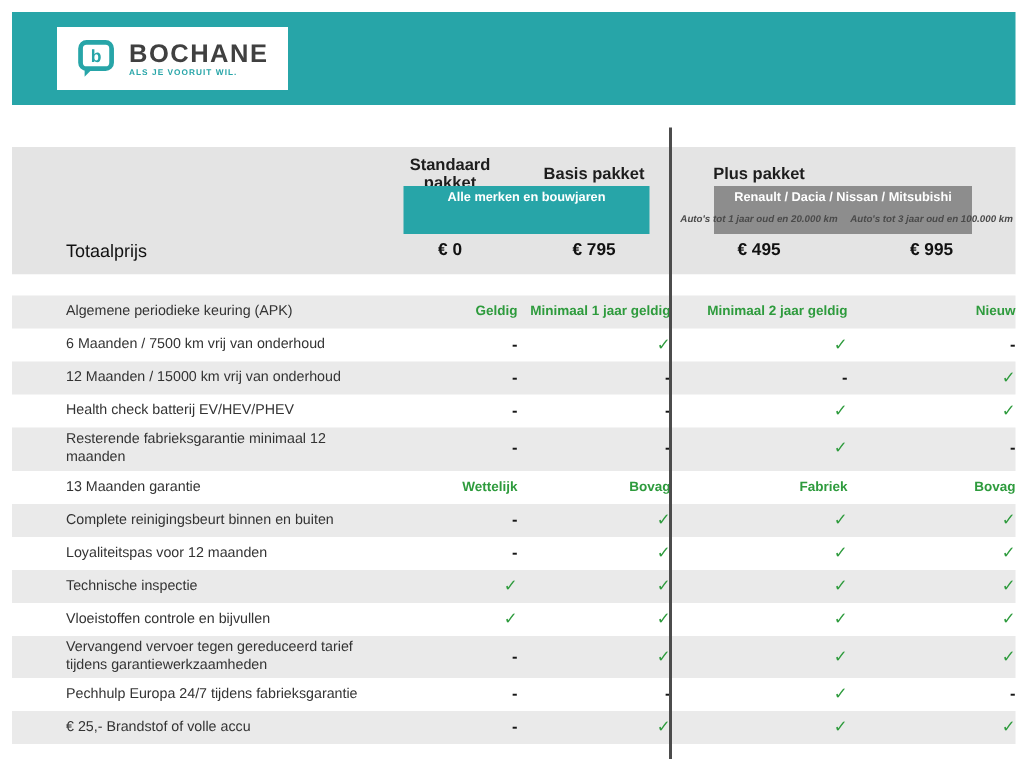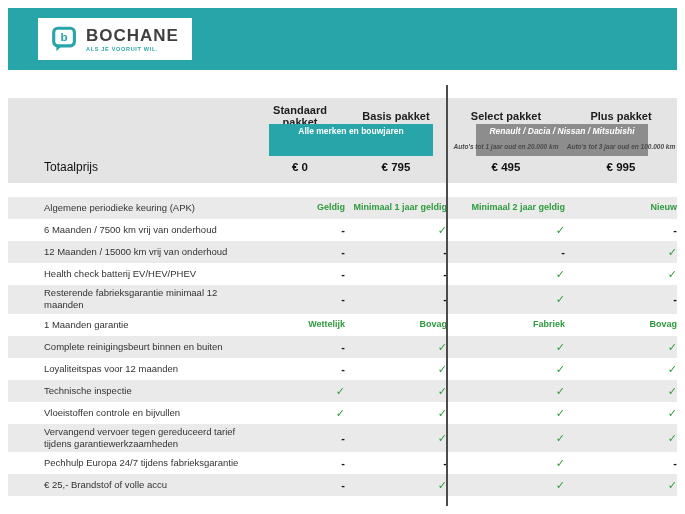--- a/index.html
+++ b/index.html
@@ -38,21 +38,21 @@
   
   .table{position:absolute;left:8px;top:98px;width:669px;}
   .grid{display:grid;grid-template-columns:247px 90px 102px 118px 112px;}
 
   .header-block{background:var(--header_gray);padding-top:6px;padding-bottom:3px;}
   .pkg-names{height:18px;align-items:center;}
   .pkg-name{text-align:center;font-weight:bold;font-size:11px;color:#1d1d1d;}
   .badge-row{margin-top:2px;height:16px;align-items:center;}
   .badge{color:#fff;font-weight:bold;font-size:8.5px;text-align:center;height:32px;line-height:15px;}
   .badge-left{grid-column:2/4;background:var(--teal);margin:0 14px;}
-  .badge-right{grid-column:4/6;background:var(--badge_gray);margin:0 29px;font-style:italic;}
+  .badge-right{grid-column:4/6;background:var(--badge_gray);margin:0 29px;}
   .subs{height:13px;align-items:center;}
   .sub{text-align:center;font-style:italic;font-weight:bold;font-size:6.5px;color:#4a4a4a;}
   .sub-select{grid-column:4;}
   .sub-plus{grid-column:5;}
   .totaal-row{height:27px;align-items:center;}
   .totaal-label{padding-left:36px;font-size:12px;font-weight:normal;color:#111;}
   .totaal-val{text-align:center;font-size:11.5px;font-weight:bold;color:#111;}
 
   .gap{height:14px;background:#fff;}
 
@@ -85,21 +85,20 @@
     </div>
   </div>
 
   <div class="table">
 
     <div class="header-block">
       <div class="grid pkg-names">
         <div></div>
         <div class="pkg-name">Standaard pakket</div>
         <div class="pkg-name">Basis pakket</div>
-        <div class="pkg-name">Select pakket</div>
         <div class="pkg-name">Plus pakket</div>
       </div>
       <div class="grid badge-row">
         <div></div>
         <div class="badge badge-left">Alle merken en bouwjaren</div>
         <div class="badge badge-right">Renault / Dacia / Nissan / Mitsubishi</div>
       </div>
       <div class="grid subs">
         <div></div>
         <div class="sub sub-select">Auto's tot 1 jaar oud en 20.000 km</div>
@@ -146,21 +145,21 @@
     <div class="cell-val check">✓</div>
   </div>
         <div class="grid feature-row">
     <div class="row-label">Resterende fabrieksgarantie minimaal 12 maanden</div>
     <div class="cell-val dash">-</div>
     <div class="cell-val dash">-</div>
     <div class="cell-val check">✓</div>
     <div class="cell-val dash">-</div>
   </div>
         <div class="grid feature-row">
-    <div class="row-label">1 Maanden garantie</div>
+    <div class="row-label">13 Maanden garantie</div>
     <div class="cell-val text-val">Wettelijk</div>
     <div class="cell-val text-val">Bovag</div>
     <div class="cell-val text-val">Fabriek</div>
     <div class="cell-val text-val">Bovag</div>
   </div>
         <div class="grid feature-row">
     <div class="row-label">Complete reinigingsbeurt binnen en buiten</div>
     <div class="cell-val dash">-</div>
     <div class="cell-val check">✓</div>
     <div class="cell-val check">✓</div>

